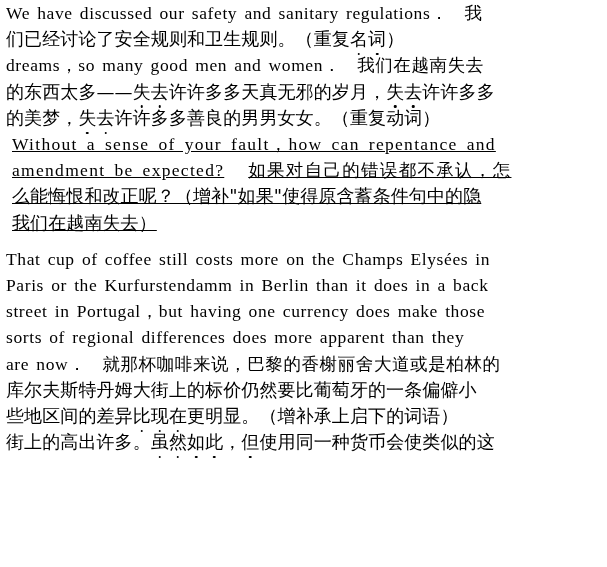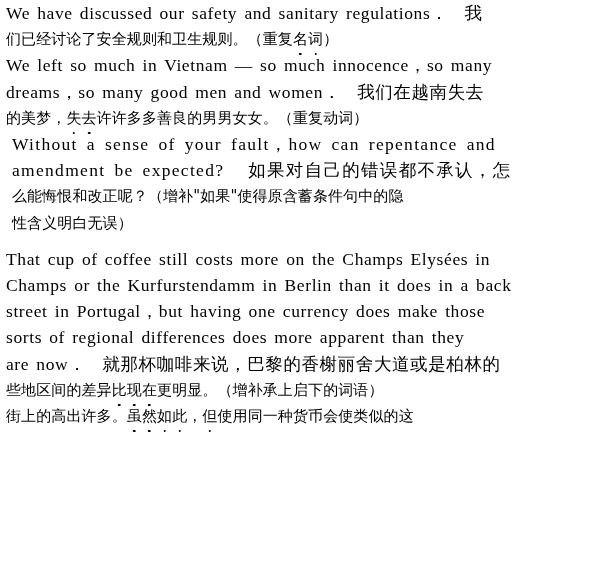--- a/index.html
+++ b/index.html
@@ -34,24 +34,24 @@
   }
   .just {
     
     letter-spacing: 0.6px;
     word-spacing: 2.2px;
   }
   .wide {
     letter-spacing: 1.3px;
     word-spacing: 3.4px;
   }
-  .indent-sm { padding-left: 12px; }
+  .indent-sm { padding-left: 12px; text-decoration: underline; }
   .cn {
     font-family: "DejaVu Sans", "Liberation Sans", sans-serif;
-    font-size: 15px;
+    font-size: 18px;
   }
   .u { text-underline-offset: 2px; }
   
   .dot {
     position: relative;
     display: inline-block;
   }
   .dot::after {
     content: "";
     position: absolute;
@@ -70,35 +70,36 @@
 <body>
 
 <div id="page">
 
   <div class="block">
     <div class="line just">We have discussed our safety and sanitary regulations．<span class="sp2"></span>我</div>
     <div class="line cn">们已经讨论了安全规则和卫生规则。（重复<span class="dot">名</span><span class="dot">词</span>）</div>
   </div>
 
   <div class="block">
-    <div class="line just">We left so much in Vietnam — so much innocence，so many</div>
     <div class="line just">dreams，so many good men and women．<span class="sp2"></span>我们在越南失去</div>
+    <div class="line cn">的东西太多——<span class="dot">失</span><span class="dot">去</span>许许多多天真无邪的岁月，<span class="dot">失</span><span class="dot">去</span>许许多多</div>
     <div class="line cn">的美梦，<span class="dot">失</span><span class="dot">去</span>许许多多善良的男男女女。（<span class="u">重复动词</span>）</div>
   </div>
 
   <div class="block indent-sm">
     <div class="line wide">Without a sense of your fault，how can repentance and</div>
     <div class="line wide">amendment be expected?<span class="sp2"></span><span class="sp1"></span>如果对自己的错误都不承认，怎</div>
     <div class="line cn">么能悔恨和改正呢？（增补"如果"使得原含蓄条件句中的隐</div>
-    <div class="line cn">性含义明白无误）</div>
+    <div class="line cn">我们在越南失去）</div>
   </div>
 
   <div class="block" style="margin-top:10px;">
     <div class="line just">That cup of coffee still costs more on the Champs Elysées in</div>
-    <div class="line just">Champs or the Kurfurstendamm in Berlin than it does in a back</div>
+    <div class="line just">Paris or the Kurfurstendamm in Berlin than it does in a back</div>
     <div class="line just">street in Portugal，but having one currency does make those</div>
     <div class="line just">sorts of regional differences does more apparent than they</div>
     <div class="line just">are now．<span class="sp2"></span>就那杯咖啡来说，巴黎的香榭丽舍大道或是柏林的</div>
+    <div class="line cn">库尔夫斯特丹姆大街上的标价仍然要比葡萄牙的一条偏僻小</div>
     <div class="line cn">些地区间的差异<span class="dot">比</span><span class="dot">现</span><span class="dot">在</span>更明显。（增补承上启下的词语）</div>
     <div class="line cn">街上的高出许多。<span class="dot">虽</span><span class="dot">然</span><span class="dot">如</span><span class="dot">此</span>，<span class="dot">但</span>使用同一种货币会使类似的这</div>
   </div>
 
 </div>
 
 </body></html>

